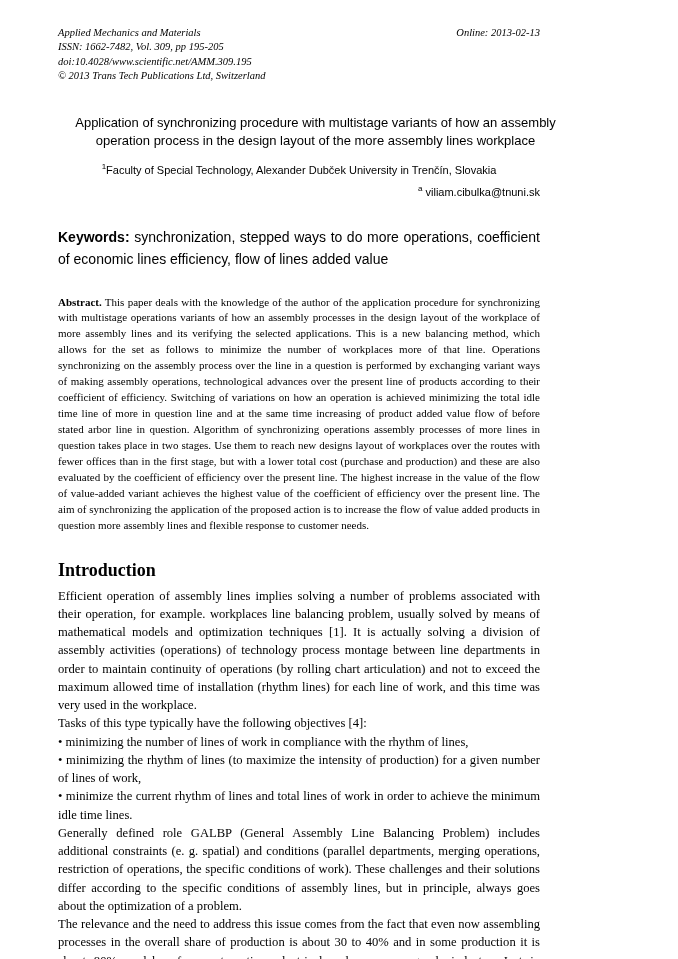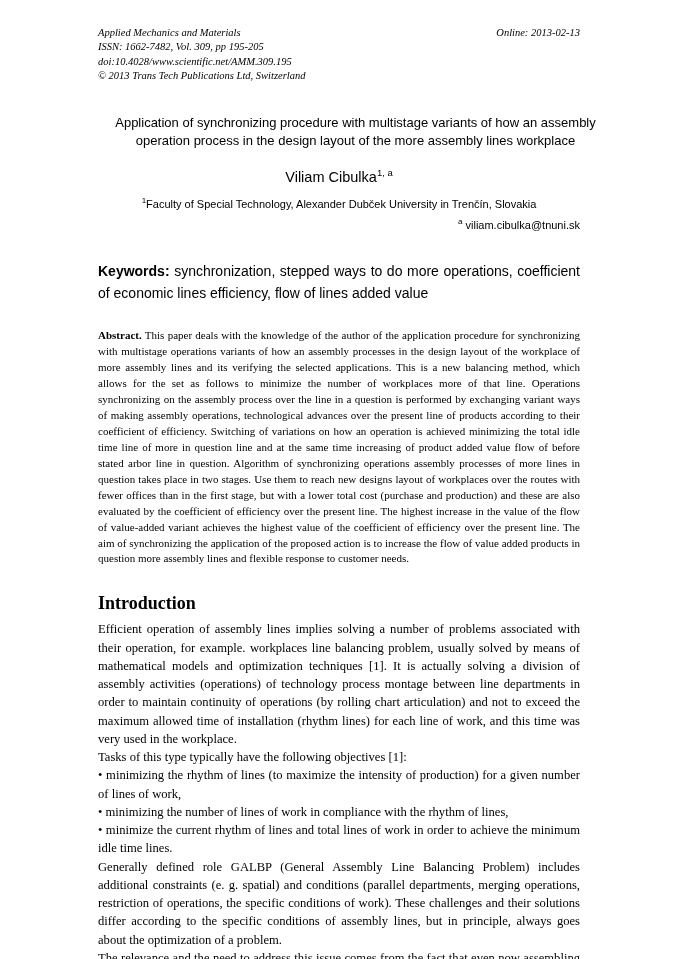--- a/index.html
+++ b/index.html
@@ -13,21 +13,20 @@
     font-family: "Liberation Serif", serif;
     color: #000000;
   }
   .page {
     width: 598px;
     height: 959px;
     box-sizing: border-box;
     padding: 26px 58px 0 58px;
     position: relative;
     overflow: hidden;
-    margin-left: 40px;
   }
 
   
   .header {
     display: flex;
     justify-content: space-between;
     align-items: flex-start;
     font-style: italic;
     font-size: 10.5px;
     line-height: 1.38;
@@ -125,23 +124,20 @@
       <div>doi:10.4028/www.scientific.net/AMM.309.195</div>
       <div>© 2013 Trans Tech Publications Ltd, Switzerland</div>
     </div>
     <div class="header-right">
       <div>Online: 2013-02-13</div>
     </div>
   </div>
 
   <div class="title">Application of synchronizing procedure with multistage variants of how an assembly operation process in the design layout of the more assembly lines workplace</div>
 
-  <div class="author">
-    <span>Viliam Cibulka</span><sup>1, a</sup>
-  </div>
 
   <div class="affil">
     <sup>1</sup><span>Faculty of Special Technology, Alexander Dubček University in Trenčín, Slovakia</span>
   </div>
 
   <div class="email">
     <sup>a</sup> <span>viliam.cibulka@tnuni.sk</span>
   </div>
 
   <div class="keywords">
@@ -149,21 +145,21 @@
   </div>
 
   <div class="abstract">
     <b>Abstract.</b> <span>This paper deals with the knowledge of the author of the application procedure for synchronizing with multistage operations variants of how an assembly processes in the design layout of the workplace of more assembly lines and its verifying the selected applications. This is a new balancing method, which allows for the set as follows to minimize the number of workplaces more of that line. Operations synchronizing on the assembly process over the line in a question is performed by exchanging variant ways of making assembly operations, technological advances over the present line of products according to their coefficient of efficiency. Switching of variations on how an operation is achieved minimizing the total idle time line of more in question line and at the same time increasing of product added value flow of before stated arbor line in question. Algorithm of synchronizing operations assembly processes of more lines in question takes place in two stages. Use them to reach new designs layout of workplaces over the routes with fewer offices than in the first stage, but with a lower total cost (purchase and production) and these are also evaluated by the coefficient of efficiency over the present line. The highest increase in the value of the flow of value-added variant achieves the highest value of the coefficient of efficiency over the present line. The aim of synchronizing the application of the proposed action is to increase the flow of value added products in question more assembly lines and flexible response to customer needs.</span>
   </div>
 
   <div class="section-head">Introduction</div>
 
   <div class="body-text">
     <p>Efficient operation of assembly lines implies solving a number of problems associated with their operation, for example. workplaces line balancing problem, usually solved by means of mathematical models and optimization techniques [1]. It is actually solving a division of assembly activities (operations) of technology process montage between line departments in order to maintain continuity of operations (by rolling chart articulation) and not to exceed the maximum allowed time of installation (rhythm lines) for each line of work, and this time was very used in the workplace.</p>
-    <p>Tasks of this type typically have the following objectives [1]:</p>
+    <p>Tasks of this type typically have the following objectives [4]:</p>
+    <p class="bullet">• minimizing the number of lines of work in compliance with the rhythm of lines,</p>
     <p class="bullet">• minimizing the rhythm of lines (to maximize the intensity of production) for a given number of lines of work,</p>
-    <p class="bullet">• minimizing the number of lines of work in compliance with the rhythm of lines,</p>
     <p class="bullet">• minimize the current rhythm of lines and total lines of work in order to achieve the minimum idle time lines.</p>
     <p>Generally defined role GALBP (General Assembly Line Balancing Problem) includes additional constraints (e. g. spatial) and conditions (parallel departments, merging operations, restriction of operations, the specific conditions of work). These challenges and their solutions differ according to the specific conditions of assembly lines, but in principle, always goes about the optimization of a problem.</p>
     <p>The relevance and the need to address this issue comes from the fact that even now assembling processes in the overall share of production is about 30 to 40% and in some production it is about 80% as labor f. e. automotive, electrical and consumer goods industry. Just in productions with a high labor content assembly still prevalent characteristic of mass production assembly lines more</p>
   </div>
 
 </div>
 
 </body></html>

